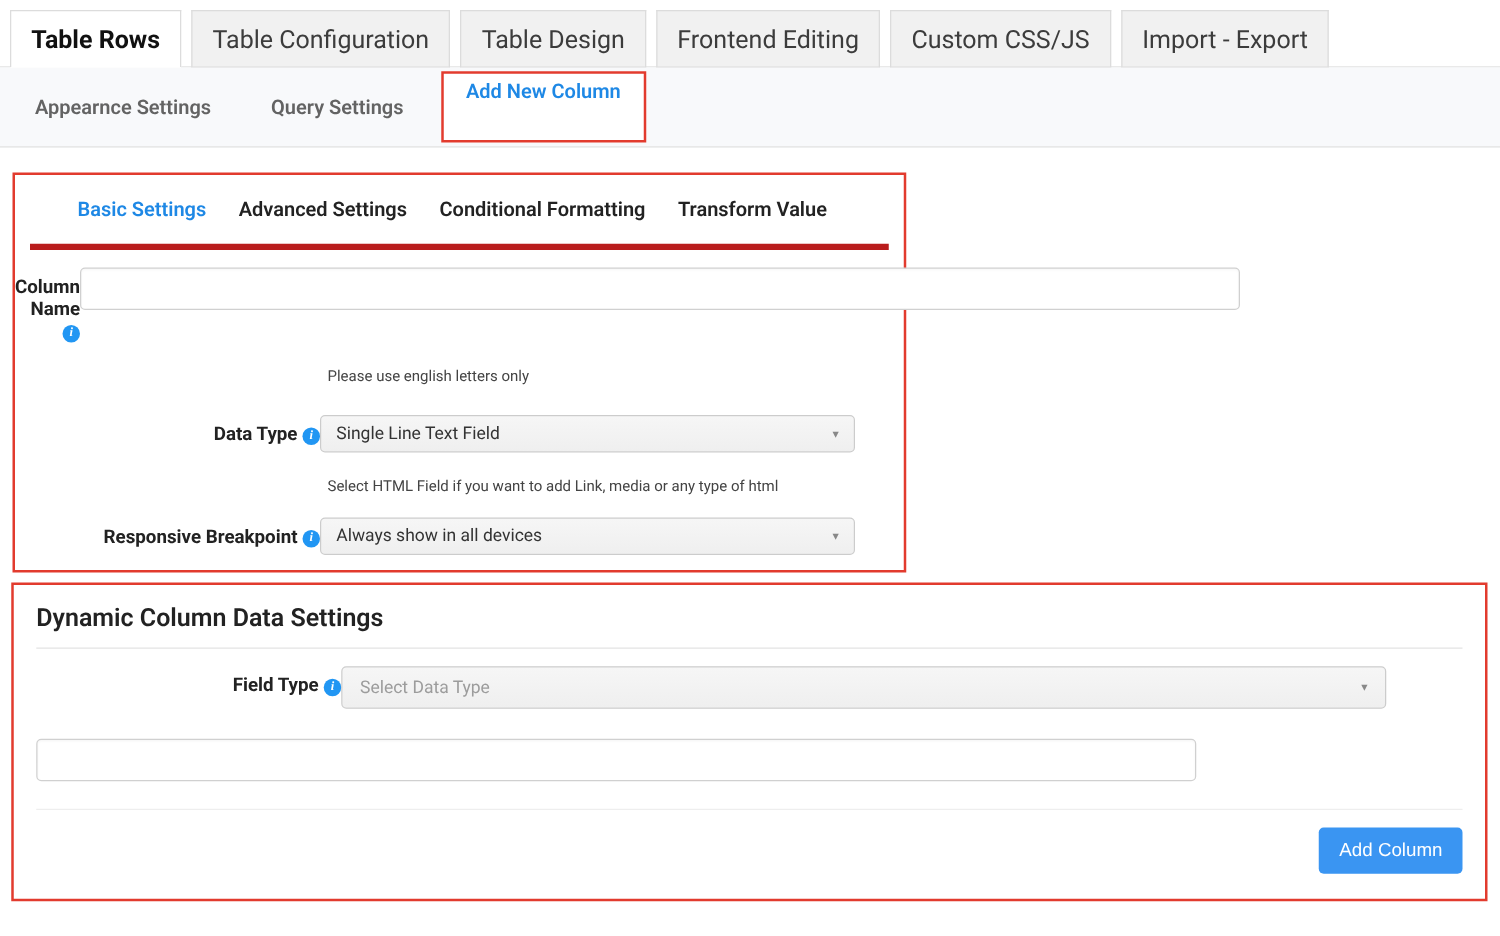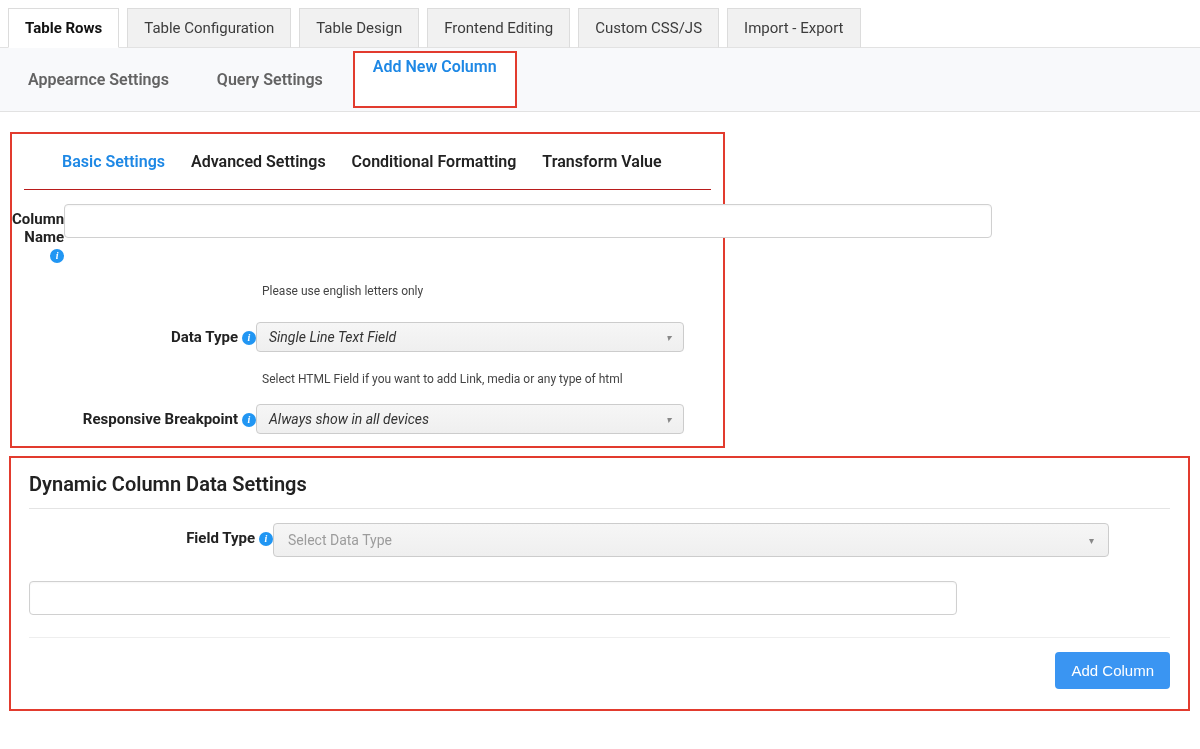--- a/index.html
+++ b/index.html
@@ -17,21 +17,21 @@
     display: flex;
     gap: 8px;
     border-bottom: 1px solid #e2e2e2;
     padding: 7px 8px 0 8px;
   }
   .top-tab {
     background: #f1f1f1;
     border: 1px solid #dcdcdc;
     border-bottom: 1px solid #e2e2e2;
     padding: 10px 16px;
-    font-size: 15px;
+    font-size: 20px;
     color: #3c3c3c;
     cursor: pointer;
     position: relative;
     top: 1px;
   }
   .top-tab.active {
     background: #fff;
     border-bottom-color: #fff;
     font-weight: 700;
     color: #111;
@@ -64,21 +64,21 @@
   .panel-red1 {
     margin: 20px 0 8px 10px;
     border: 2px solid #e23b2e;
     width: 715px;
     padding-bottom: 12px;
   }
   .inner-tabs {
     display: flex;
     gap: 26px;
     padding: 18px 28px 18px 38px;
-    border-bottom: 1px solid #b91c1c;
+    border-bottom: 5px solid #b91c1c;
     margin: 0 12px;
   }
   .inner-tab {
     font-size: 16px;
     font-weight: 600;
     color: #222;
     cursor: pointer;
   }
   .inner-tab.active { color: #1e88e5; }
   
@@ -130,21 +130,20 @@
     height: 30px;
     background: linear-gradient(#f6f6f6,#efefef);
     border: 1px solid #ccc;
     border-radius: 4px;
     display: flex;
     align-items: center;
     justify-content: space-between;
     padding: 0 12px;
     color: #333;
     cursor: pointer;
-    font-style: italic;
   }
   .chev { color: #888; font-size: 10px; }
   
   
   .panel-red2 {
     border: 2px solid #e23b2e;
     margin: 6px 10px 10px 9px;
     padding: 14px 18px 20px 18px;
   }
   .section-title {

